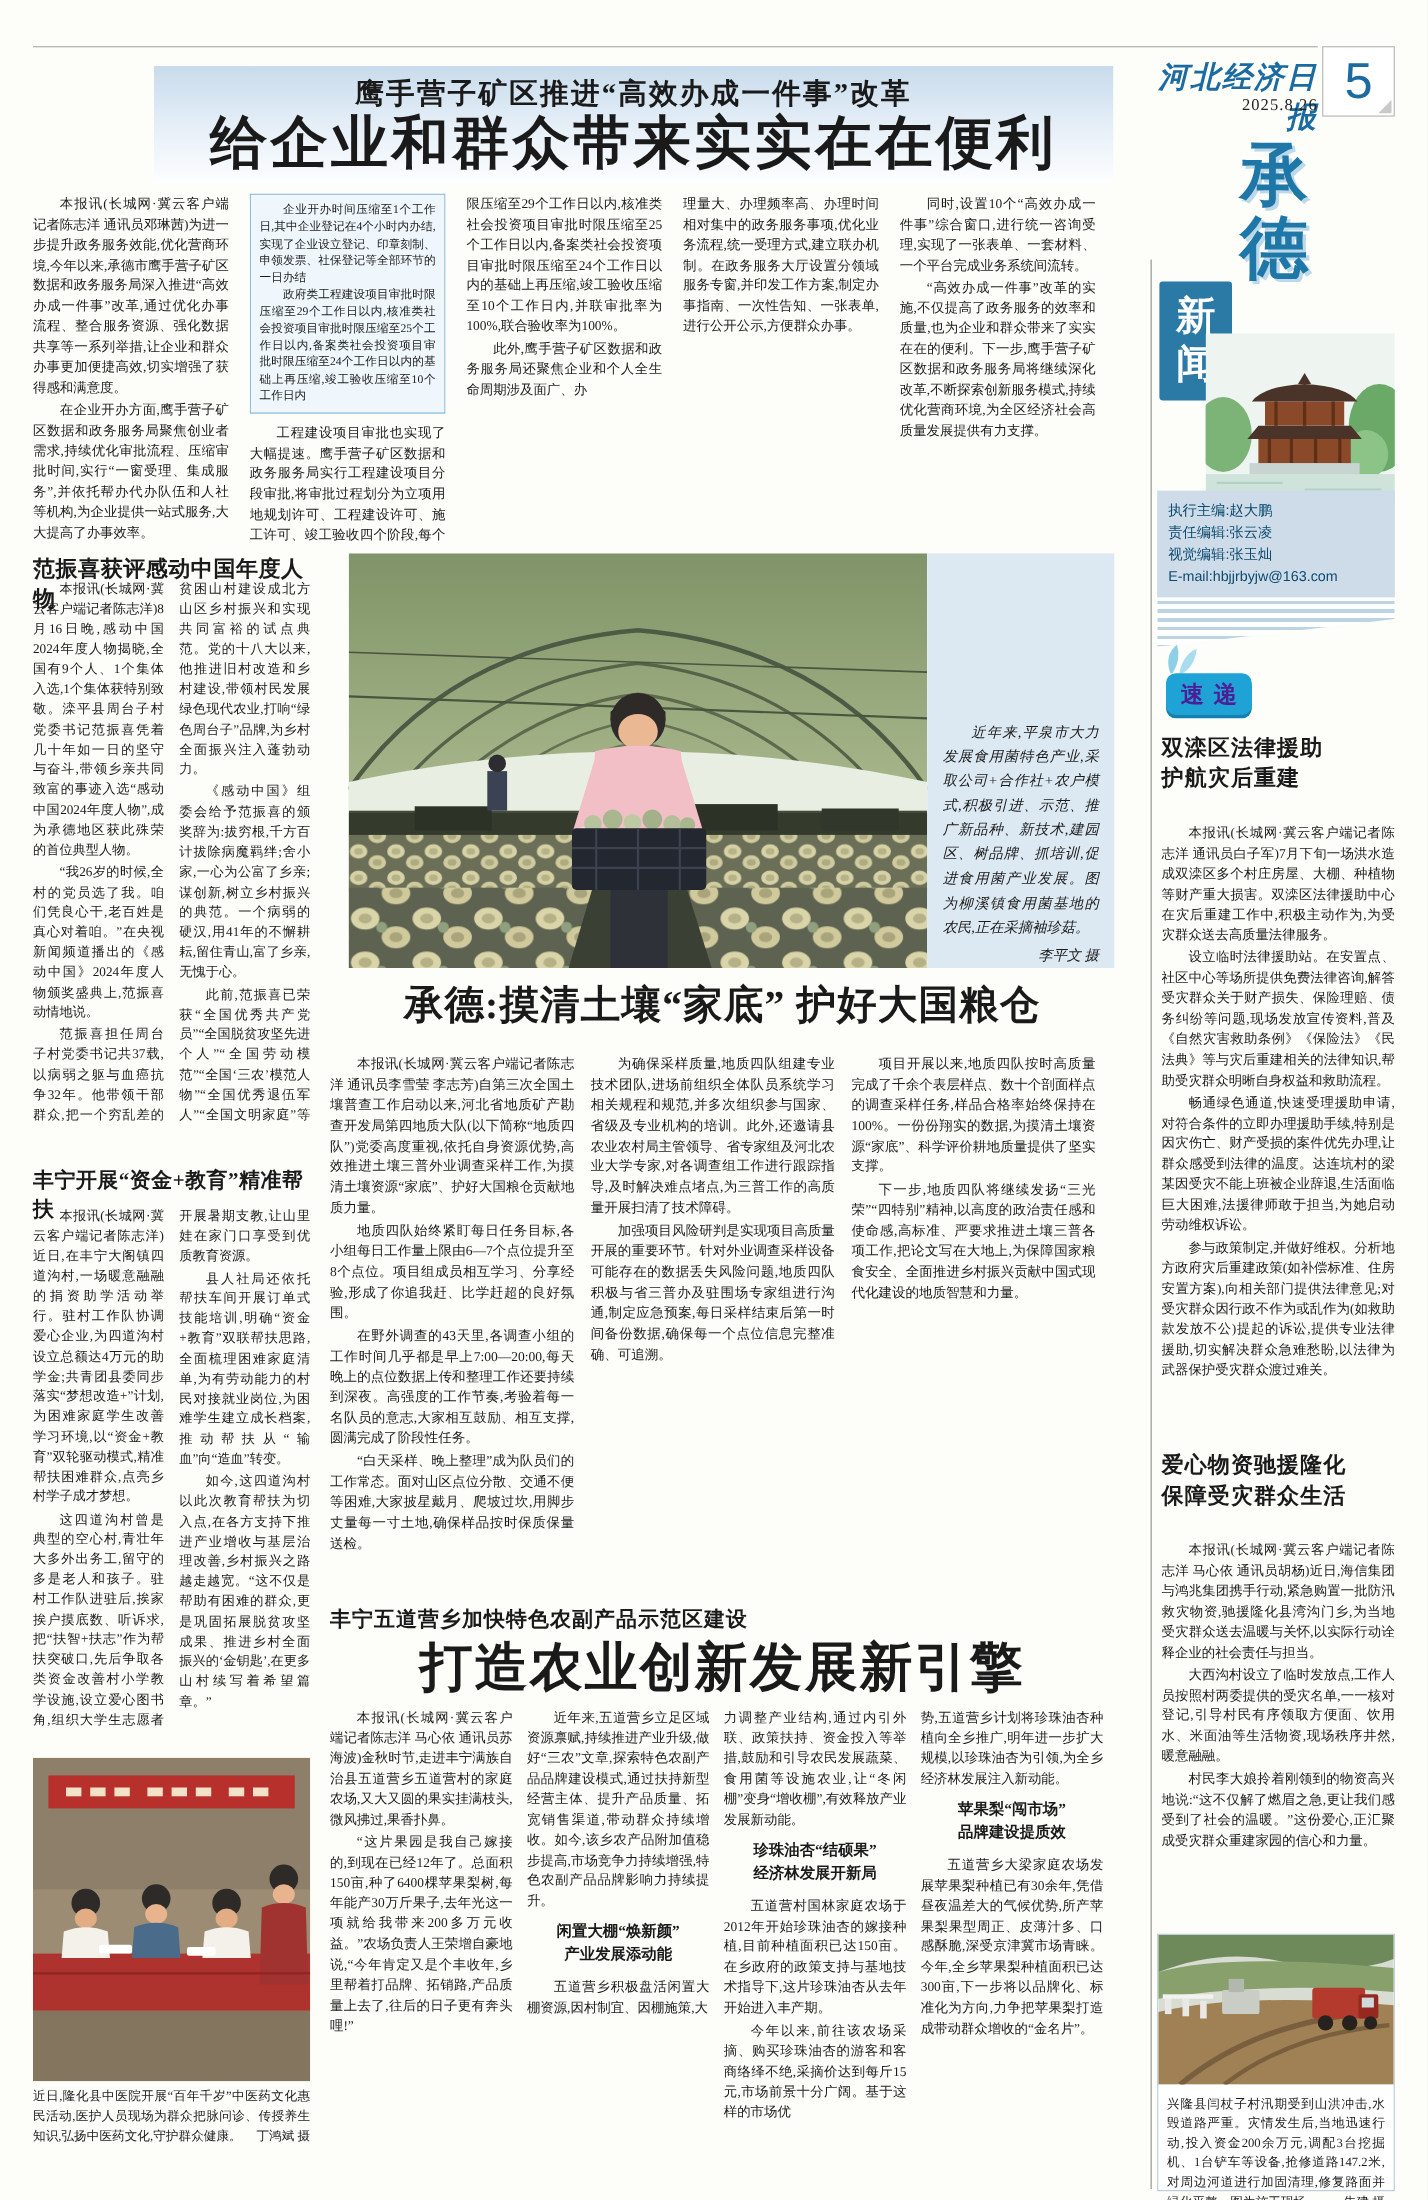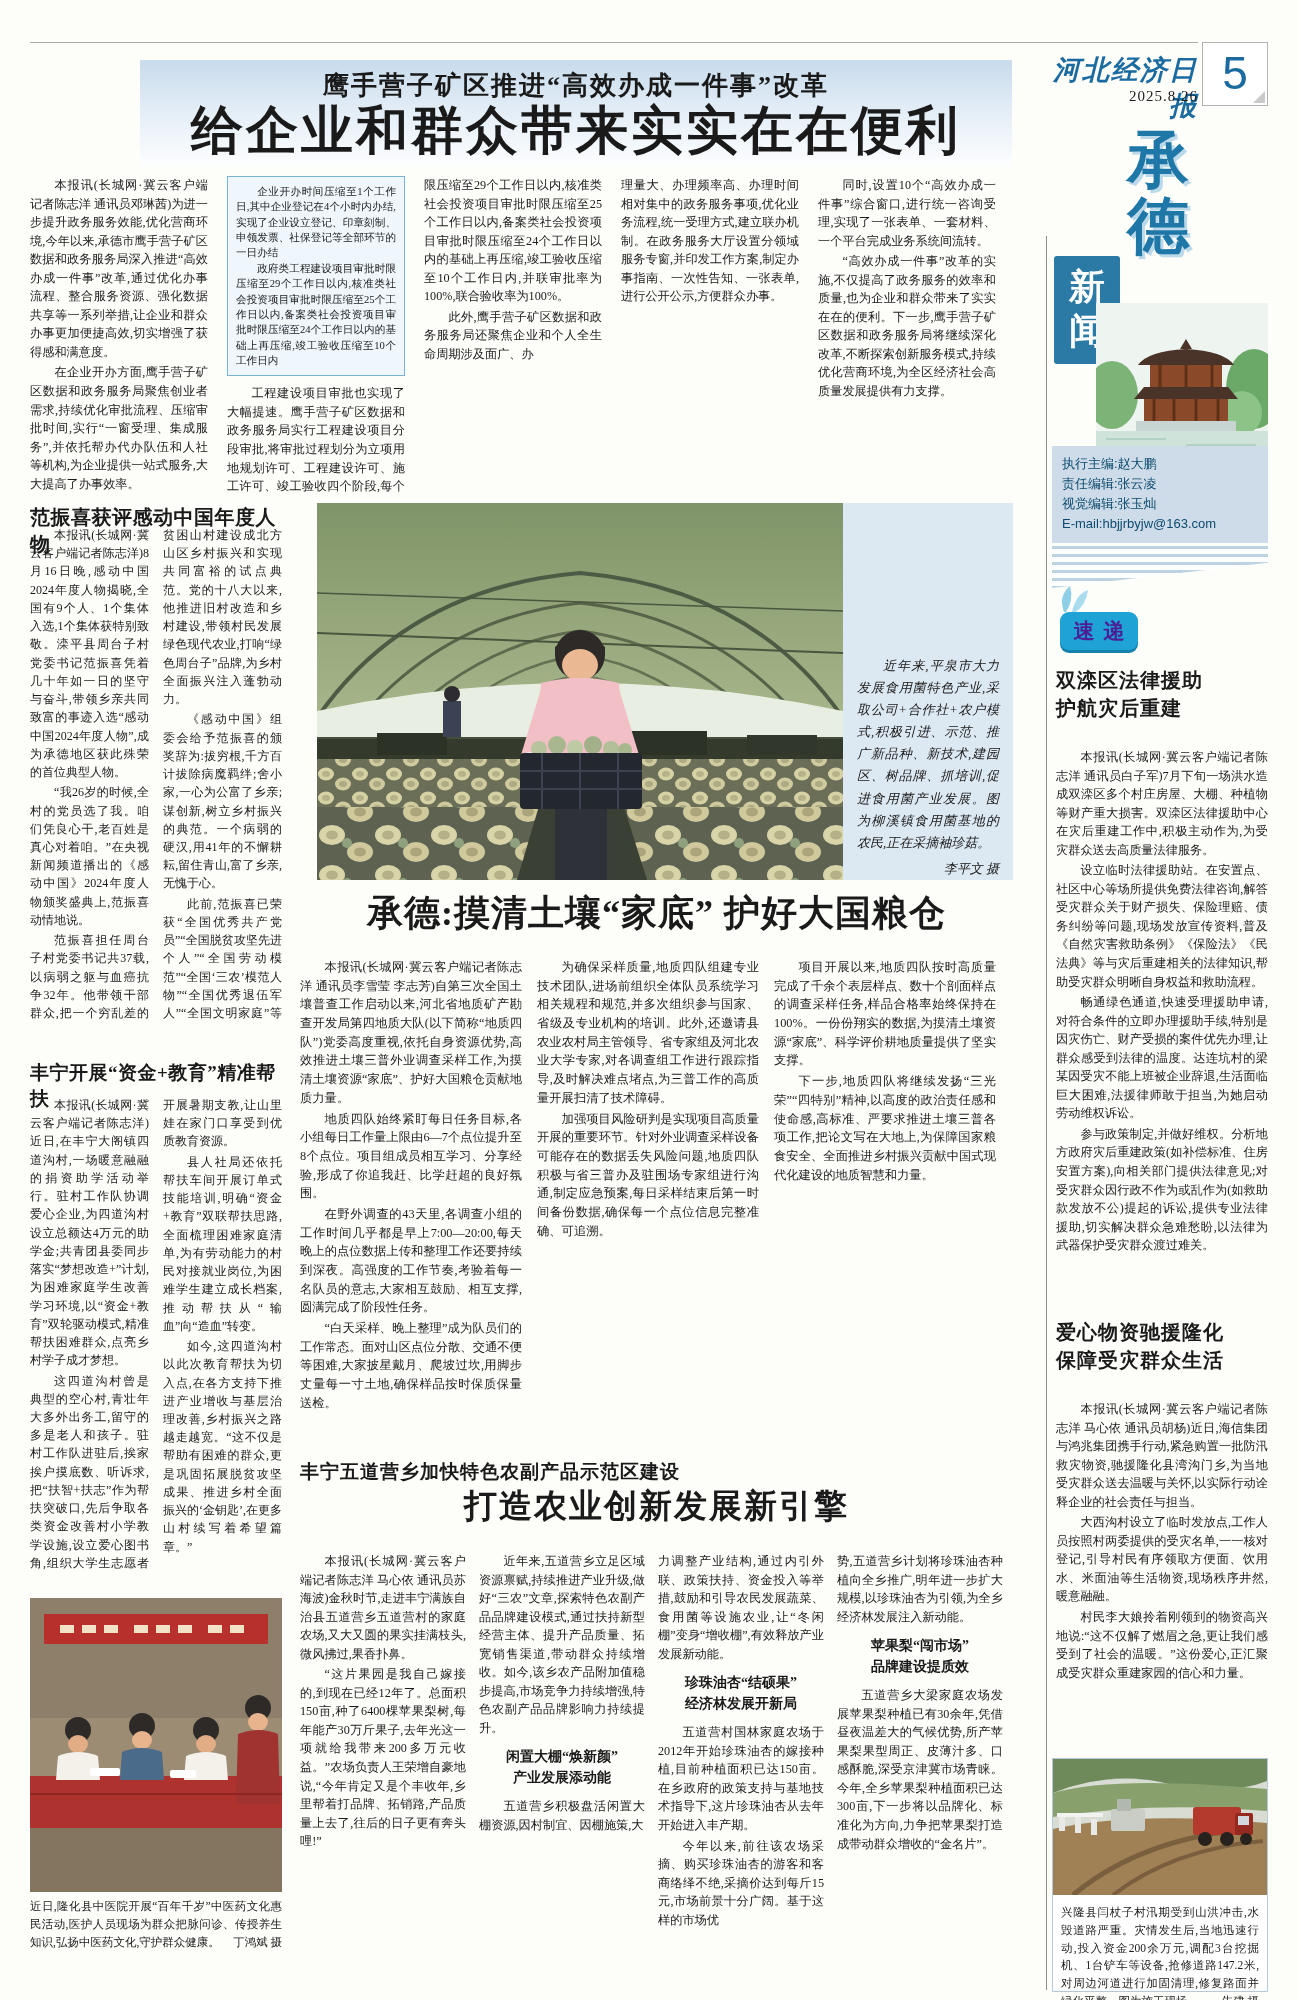--- a/index.html
+++ b/index.html
@@ -18,21 +18,21 @@
   .fold{position:absolute;right:2px;bottom:2px;width:0;height:0;border-left:12px solid transparent;border-bottom:12px solid #c9c9c9;}
   
   .lead-panel{background:linear-gradient(180deg,#c8dbec 0%,#e7f0f8 55%,#fdfeff 100%);}
   .lead-kicker{font-size:26px;font-weight:700;text-align:center;letter-spacing:2px;}
   .lead-headline{font-size:52px;font-weight:900;text-align:center;letter-spacing:3px;line-height:1.08;}
   .quote-box{border:1px solid #7ab2d8;background:#eff7fc;padding:7px 8px;margin:0 0 8px 0;font-size:10.6px;line-height:1.45;}
   .quote-box p{margin:0;text-indent:2em;}
   
   .h-small{font-size:20px;font-weight:900;letter-spacing:0.5px;}
   .h-mid{font-size:36px;font-weight:900;text-align:center;letter-spacing:1px;}
-  .h-big{font-size:33px;font-weight:900;text-align:center;letter-spacing:2px;}
+  .h-big{font-size:48px;font-weight:900;text-align:center;letter-spacing:2px;}
   .kicker-mid{font-size:19px;font-weight:700;text-align:left;letter-spacing:1px;}
   .subhead{font-weight:900;font-size:14px;text-align:center;text-indent:0!important;line-height:1.5;margin:9px 0!important;}
   .twocol{column-count:2;column-gap:14px;}
   
   .cap-panel{background:#dce8f2;font-style:italic;font-size:13px;line-height:1.7;text-align:justify;}
   .cap-panel .cap-text{text-indent:2em;}
   .credit{text-align:right;margin-top:4px;font-style:italic;}
   .smallcap{font-size:11.5px;line-height:1.55;text-align:justify;}
   .smallcap .cap-text{text-indent:2em;}
   

